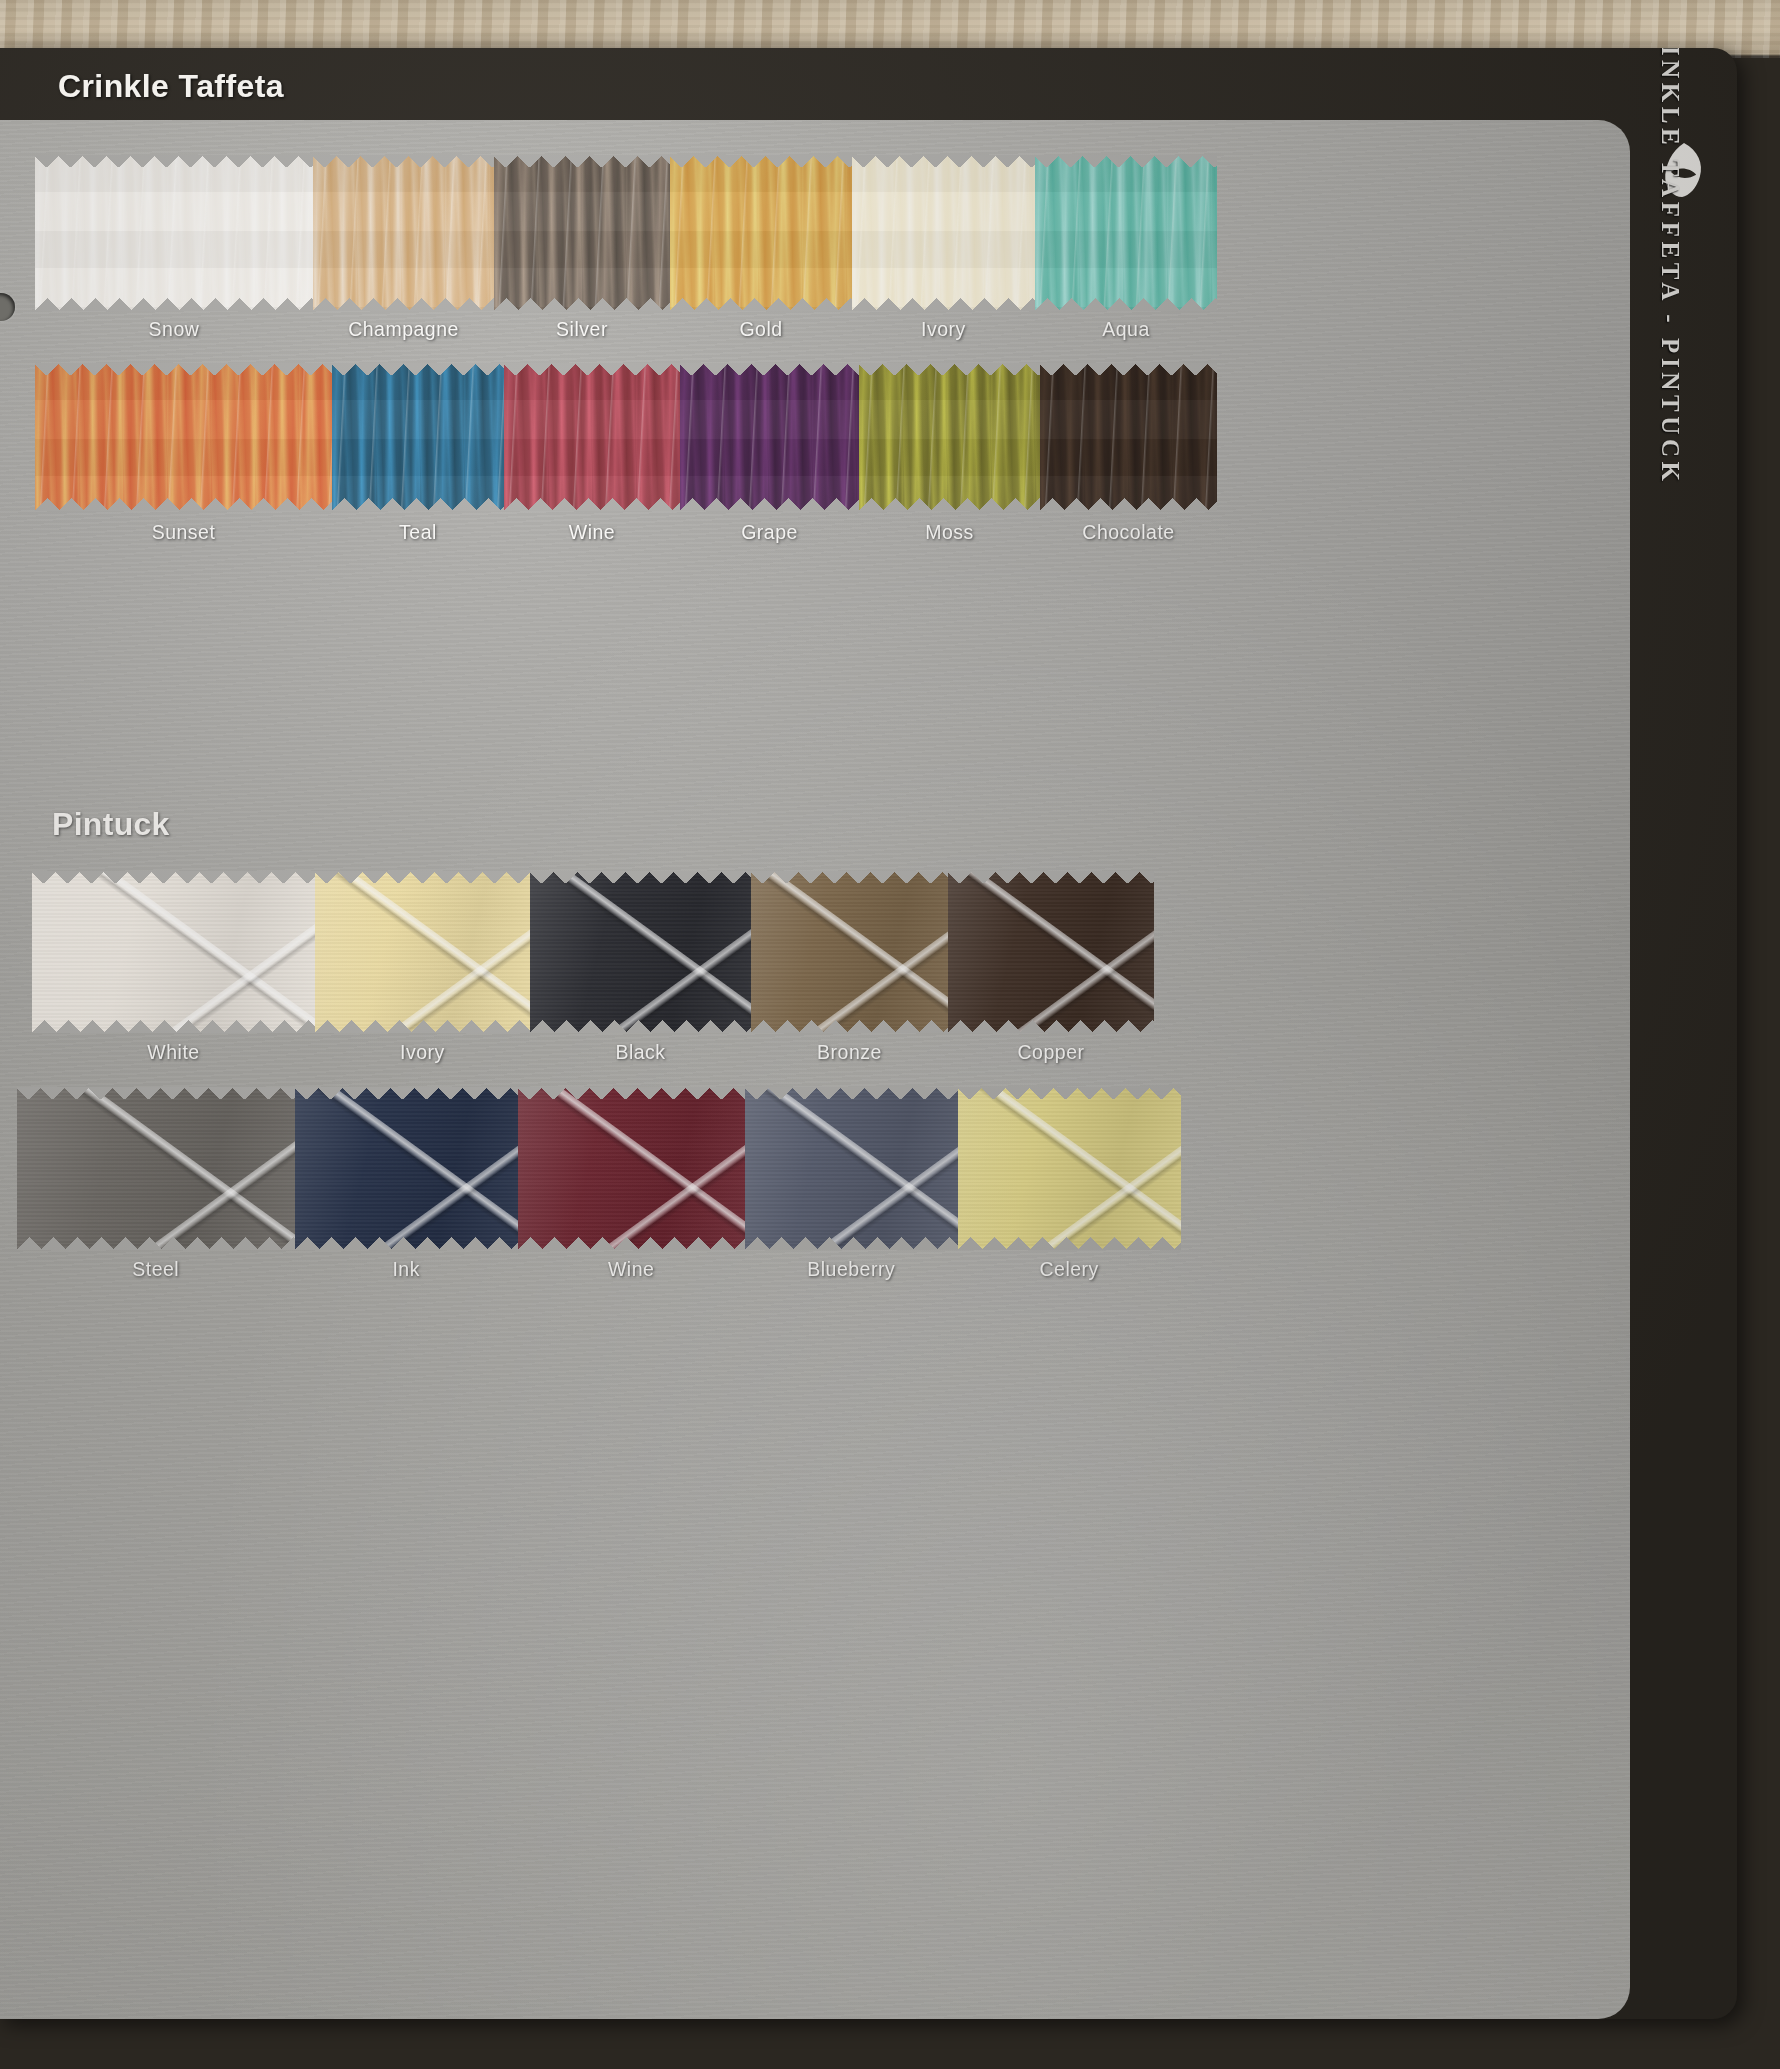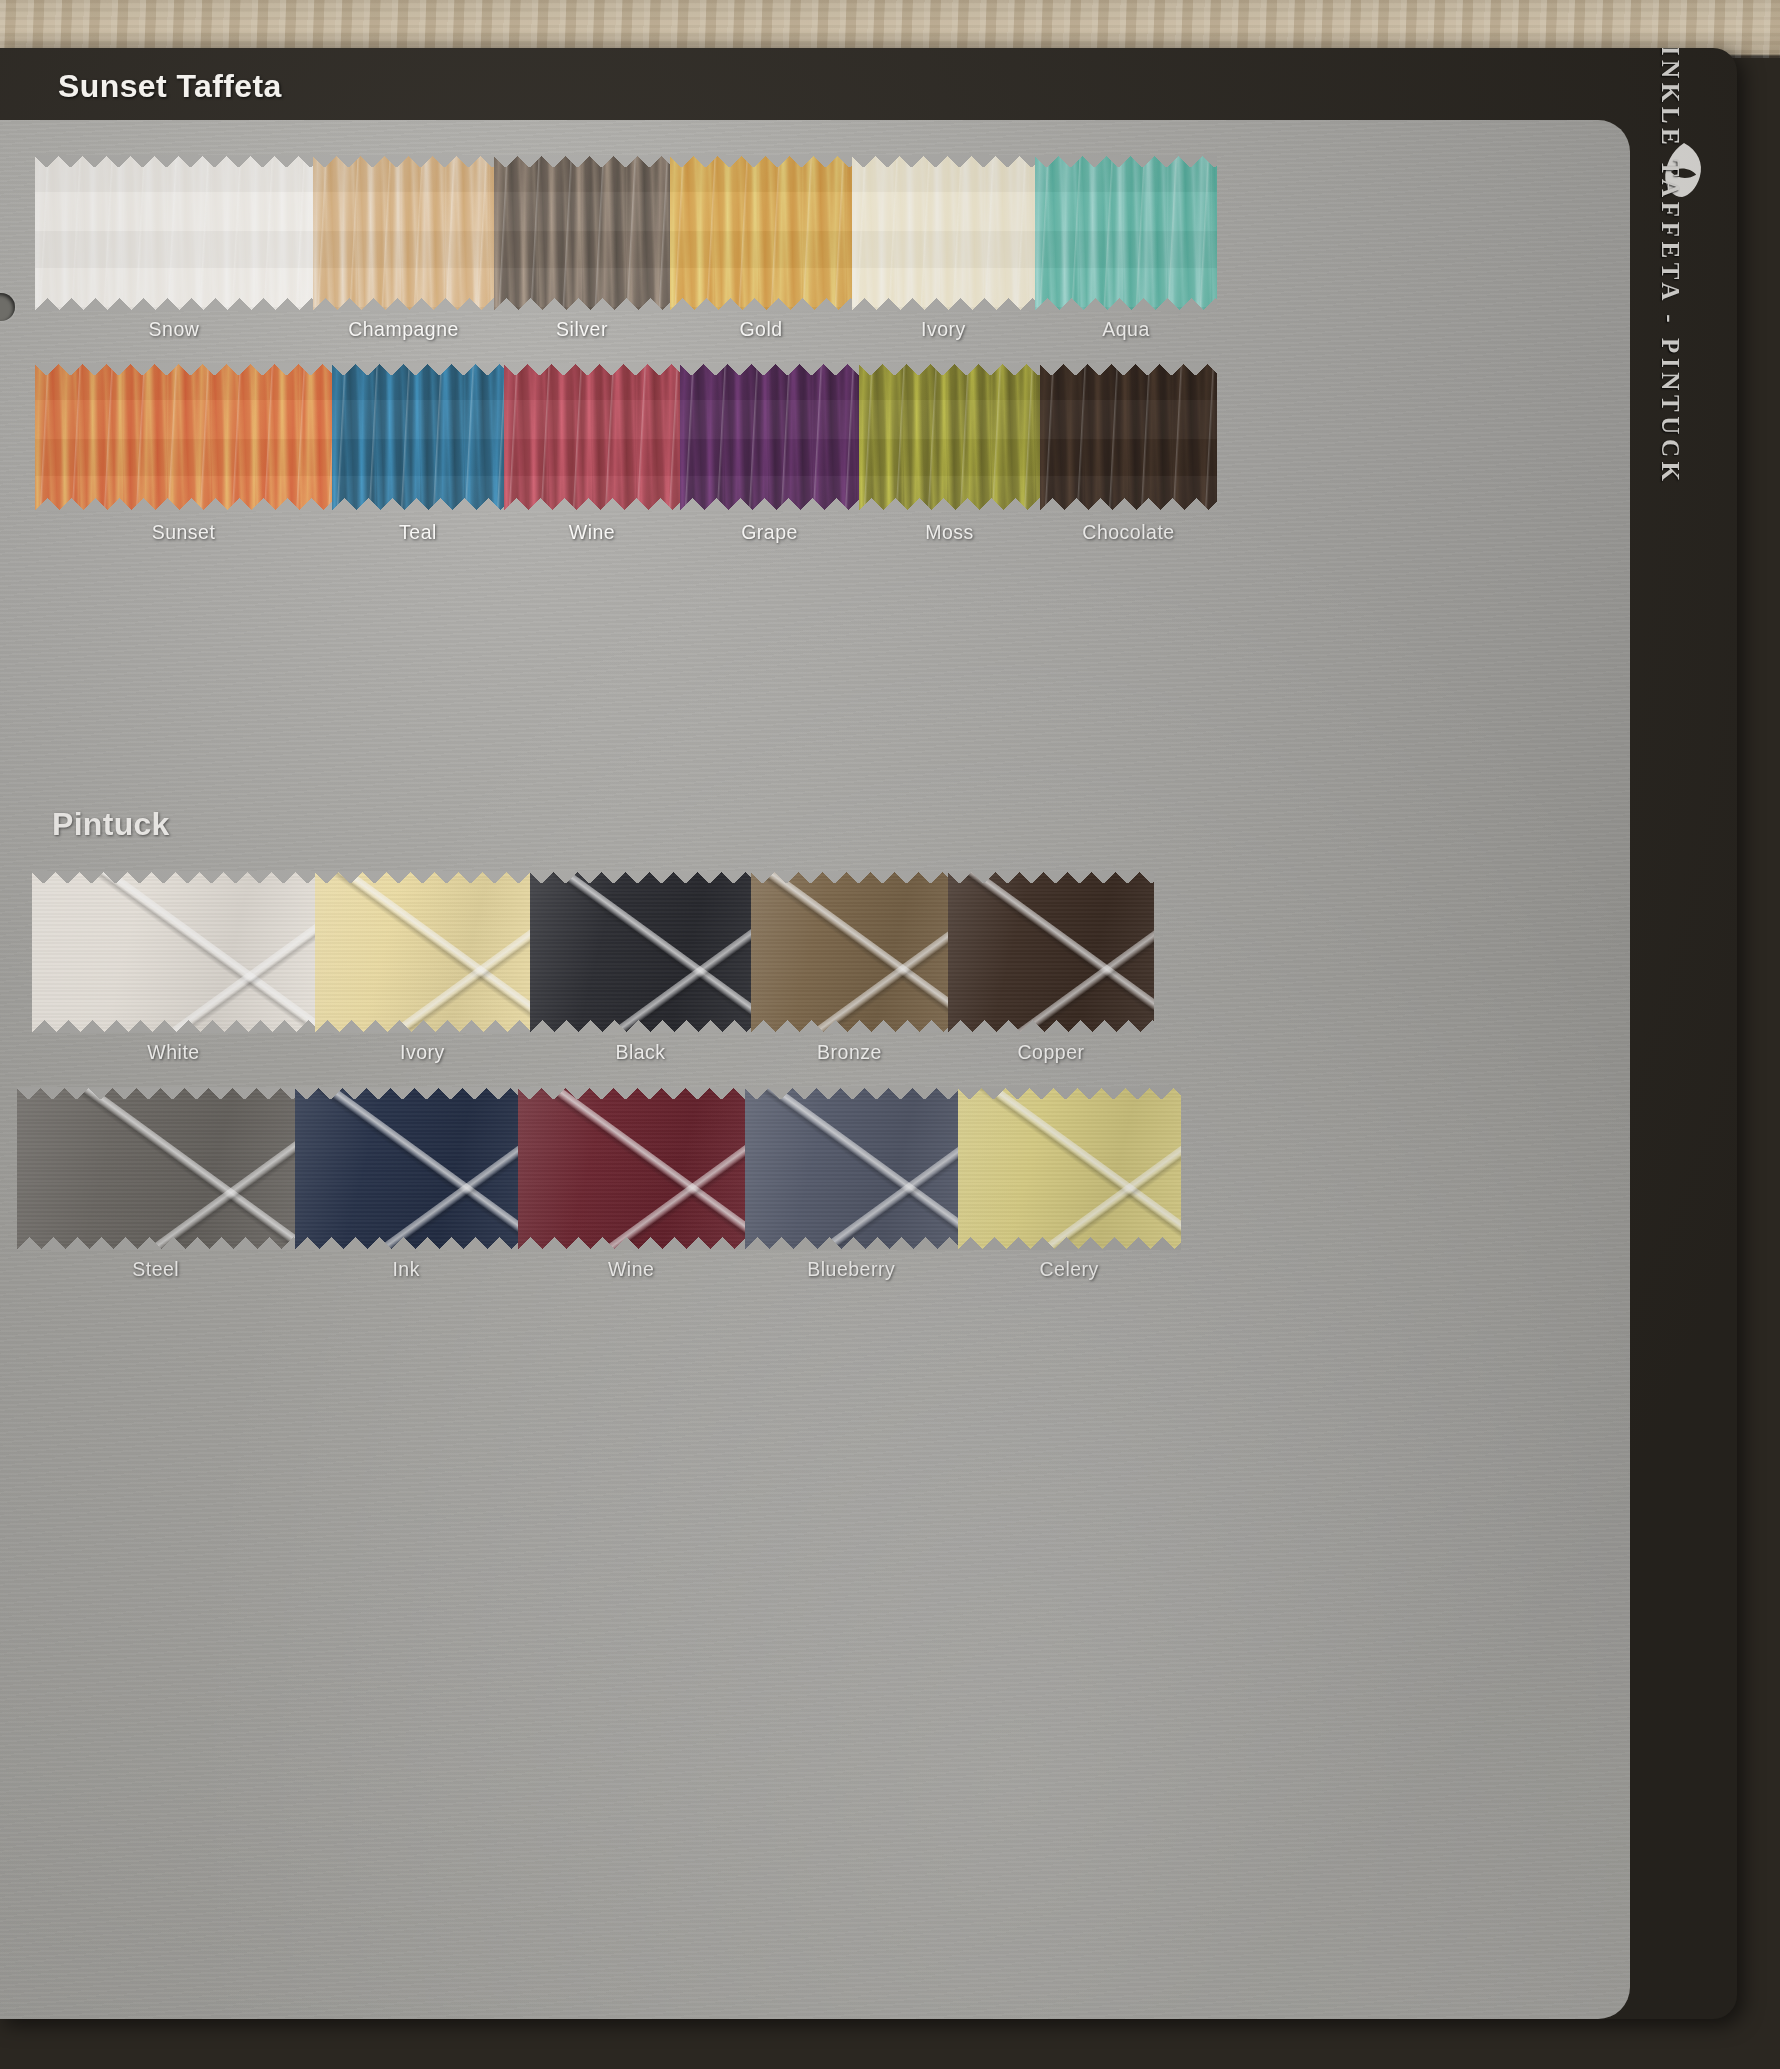--- a/index.html
+++ b/index.html
@@ -268,21 +268,21 @@
 </style>
 </head>
 <body>
 
 <div class="backdrop">
   <div class="backdrop-grain"></div>
 </div>
 
 <div class="card">
 
-  <div class="card-title">Sunset Taffeta</div>
+  <div class="card-title">Crinkle Taffeta</div>
 
   <div class="panel">
     <div class="punch-hole"></div>
     <div id="sections-host">
         <div class="section" style="top: 0px;">
           <div class="swatch-row" style="top: 35px; left: 35px;">
             <div class="swatch" style="width: 278px; height: 156px;">
               <div class="swatch-fabric" style="background: rgb(244, 241, 236);">
                 <div class="crinkle"></div>
                 <div class="crinkle-2"></div>

